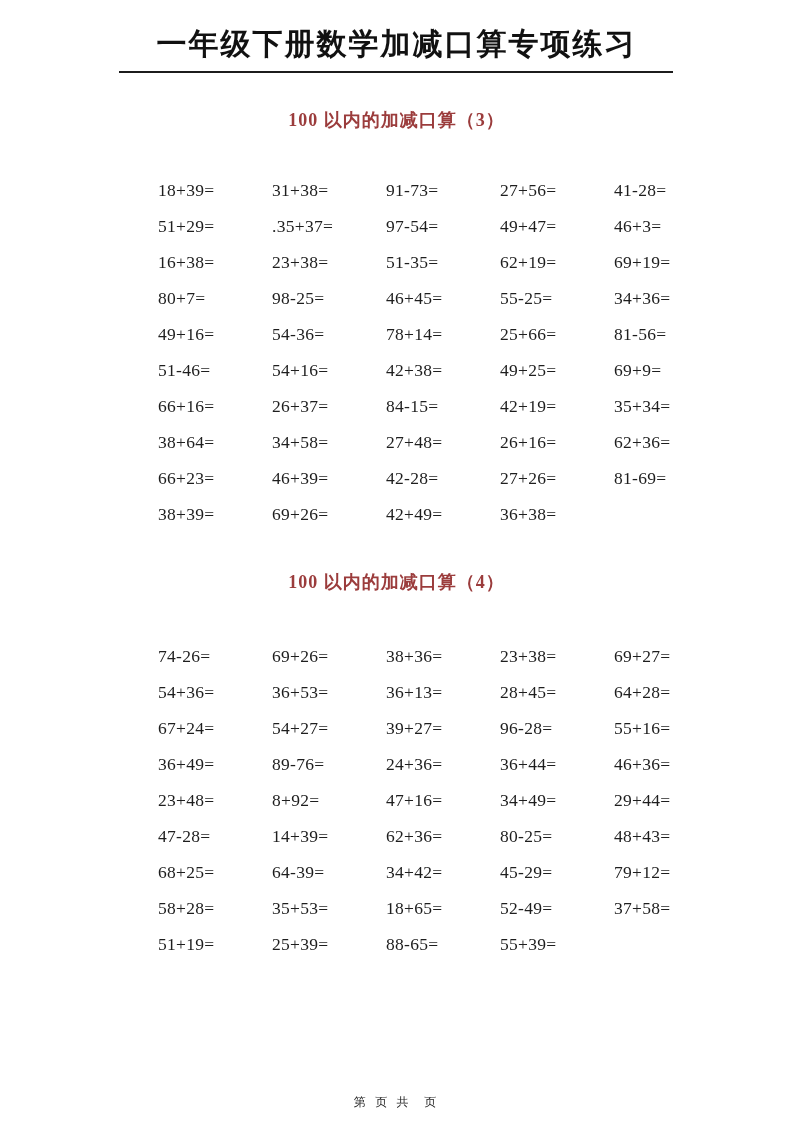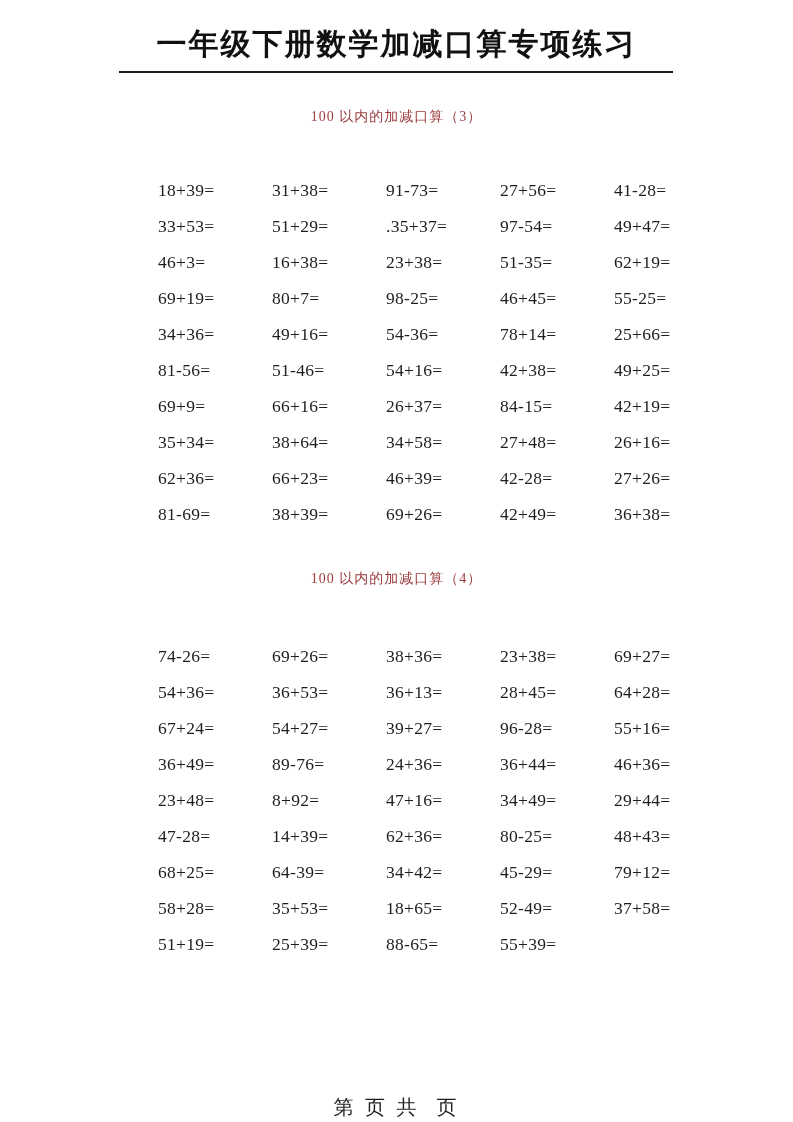--- a/index.html
+++ b/index.html
@@ -36,22 +36,22 @@
     width: 554px;
     height: 0;
     border-top: 2px solid #1c1c1c;
   }
   .section-heading {
     position: absolute;
     left: 0;
     width: 100%;
     text-align: center;
     font-family: "Liberation Serif", serif;
-    font-weight: normal;
-    font-size: 14px;
+    font-weight: bold;
+    font-size: 18px;
     color: #9b3c3c;
     letter-spacing: 1px;
     white-space: nowrap;
   }
   .section-heading.first { top: 108px; }
   .section-heading.second { top: 570px; }
   .problems-grid {
     position: absolute;
     left: 158px;
     display: grid;
@@ -68,21 +68,21 @@
     color: #1e1e1e;
     letter-spacing: 0.3px;
     white-space: nowrap;
   }
   .page-footer {
     position: absolute;
     top: 1094px;
     left: 0;
     width: 100%;
     text-align: center;
-    font-size: 20px;
+    font-size: 12px;
     color: #1e1e1e;
     letter-spacing: 3px;
     font-family: "Liberation Sans", sans-serif;
     white-space: pre;
   }
 </style>
 </head>
 <body>
 
 <div class="page">
@@ -92,21 +92,20 @@
   <div class="title-rule"></div>
 
   <div class="section-heading first">100 以内的加减口算（3）</div>
 
   <div class="problems-grid first">
       <div class="problem">18+39=</div>
       <div class="problem">31+38=</div>
       <div class="problem">91-73=</div>
       <div class="problem">27+56=</div>
       <div class="problem">41-28=</div>
-      <div class="problem">33+53=</div>
       <div class="problem">51+29=</div>
       <div class="problem">.35+37=</div>
       <div class="problem">97-54=</div>
       <div class="problem">49+47=</div>
       <div class="problem">46+3=</div>
       <div class="problem">16+38=</div>
       <div class="problem">23+38=</div>
       <div class="problem">51-35=</div>
       <div class="problem">62+19=</div>
       <div class="problem">69+19=</div>

